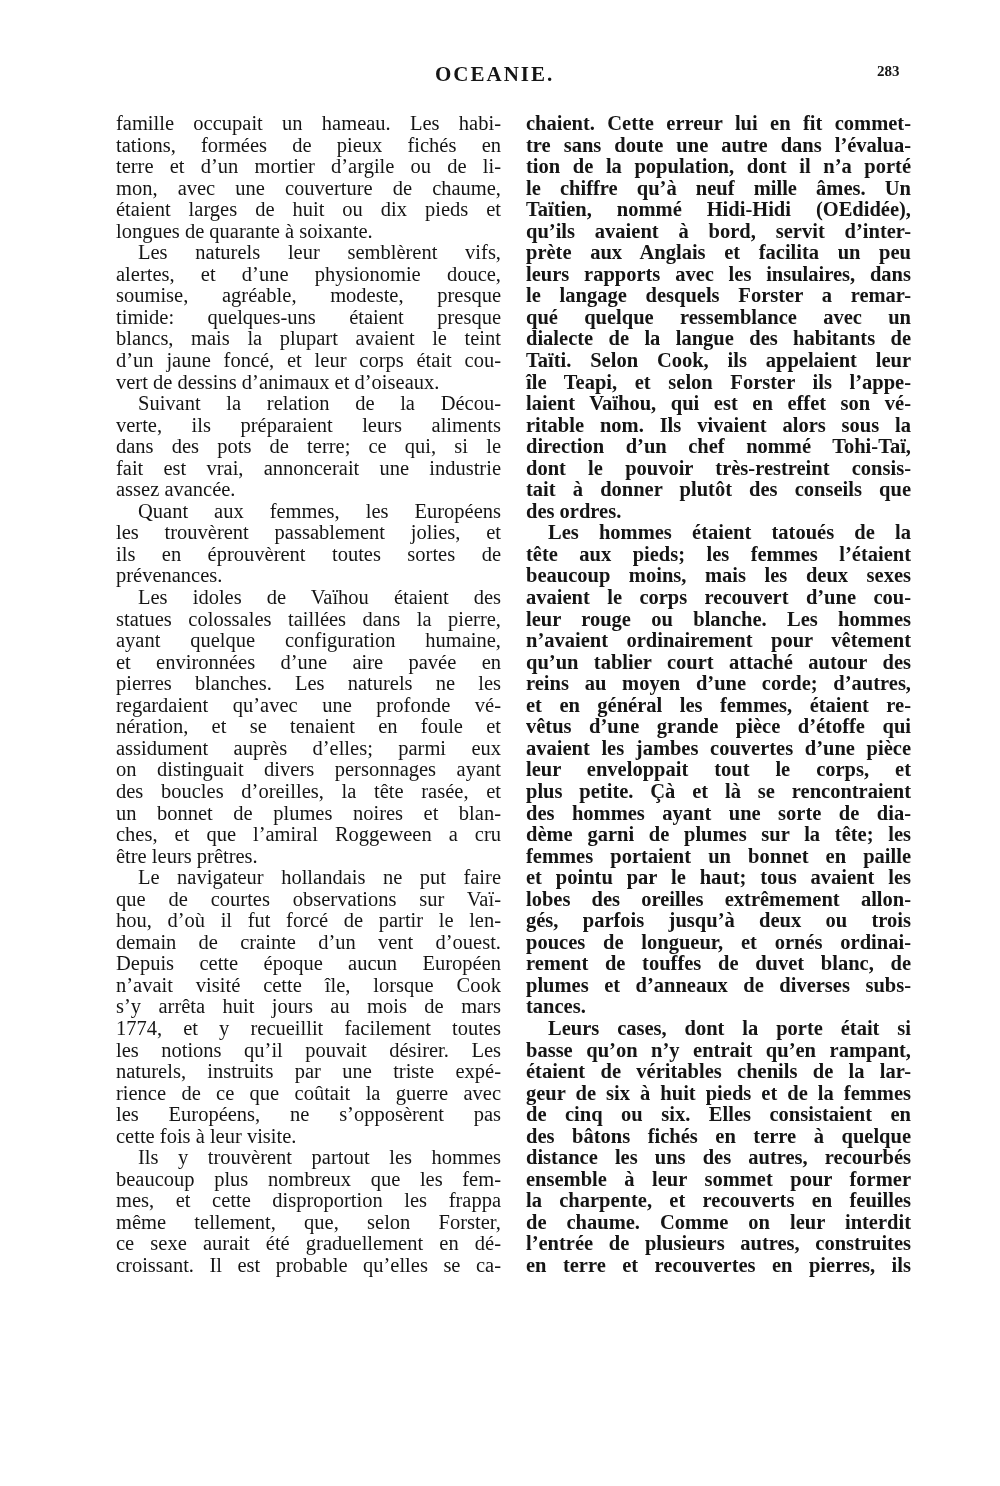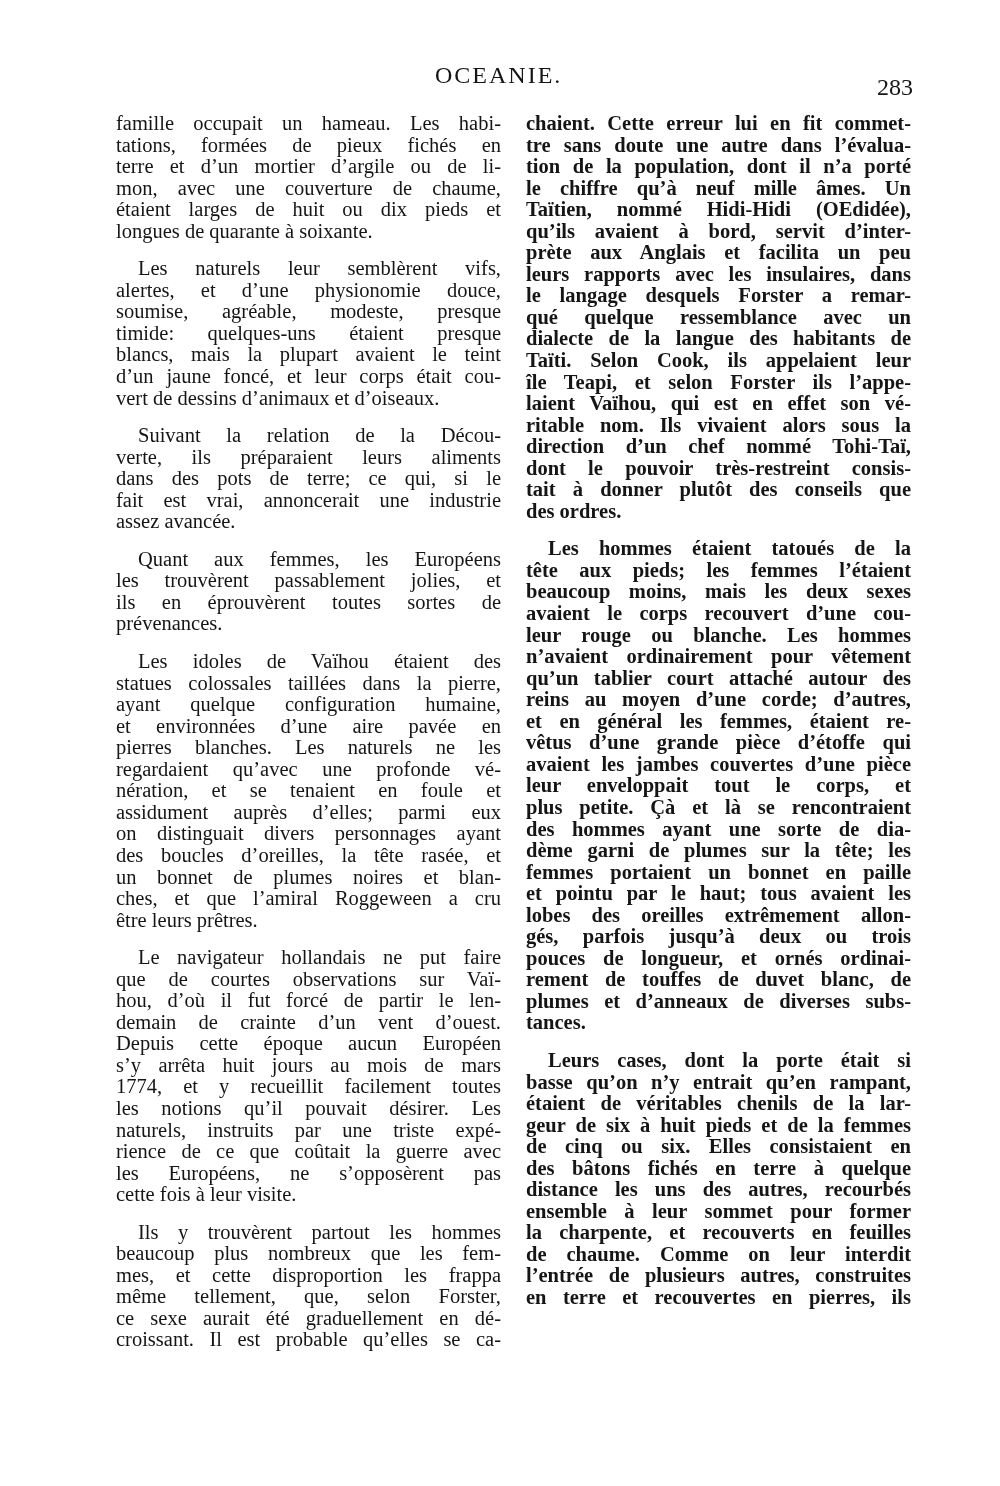--- a/index.html
+++ b/index.html
@@ -1,28 +1,28 @@
 <!DOCTYPE html>
 <html><head>
 <meta charset="utf-8">
 <style>
   html, body { margin: 0; padding: 0; background: #ffffff; }
   body { width: 1000px; height: 1486px; position: relative; overflow: hidden;
          font-family: "Liberation Serif", "DejaVu Serif", serif; color: #151515; }
   .header { position: absolute; top: 62px; left: 0; width: 1000px; height: 32px; }
-  .running-title { position: absolute; left: 435px; top: 0; font-size: 24px; font-weight: normal;
+  .running-title { position: absolute; left: 435px; top: 0; font-size: 21px; font-weight: bold;
                    letter-spacing: 2px; }
-  .page-number { position: absolute; left: 877px; top: 12px; font-size: 24px; font-weight: normal; }
+  .page-number { position: absolute; left: 877px; top: 1px; font-size: 15px; font-weight: bold; }
   .column { position: absolute; top: 113px; width: 385px; }
   .col-left { left: 116px; }
   .col-right { left: 526px; font-weight: bold; }
   .line { height: 21.55px; line-height: 21.55px; font-size: 20.5px; white-space: nowrap;
           text-align: justify; text-align-last: justify; overflow: visible; }
   .line.last { text-align-last: left; }
-  .line.indent { padding-left: 22px; margin-top: 16px; }
+  .line.indent { padding-left: 22px; }
 </style>
 </head>
 <body>
 
 <div class="header">
   <span class="running-title">OCEANIE.</span>
   <span class="page-number">283</span>
 </div>
 
 <div class="column col-left">
@@ -59,20 +59,21 @@
     <div class="line">on distinguait divers personnages ayant</div>
     <div class="line">des boucles d’oreilles, la tête rasée, et</div>
     <div class="line">un bonnet de plumes noires et blan-</div>
     <div class="line">ches, et que l’amiral Roggeween a cru</div>
     <div class="line last">être leurs prêtres.</div>
     <div class="line indent">Le navigateur hollandais ne put faire</div>
     <div class="line">que de courtes observations sur Vaï-</div>
     <div class="line">hou, d’où il fut forcé de partir le len-</div>
     <div class="line">demain de crainte d’un vent d’ouest.</div>
     <div class="line">Depuis cette époque aucun Européen</div>
+    <div class="line">n’avait visité cette île, lorsque Cook</div>
     <div class="line">s’y arrêta huit jours au mois de mars</div>
     <div class="line">1774, et y recueillit facilement toutes</div>
     <div class="line">les notions qu’il pouvait désirer. Les</div>
     <div class="line">naturels, instruits par une triste expé-</div>
     <div class="line">rience de ce que coûtait la guerre avec</div>
     <div class="line">les Européens, ne s’opposèrent pas</div>
     <div class="line last">cette fois à leur visite.</div>
     <div class="line indent">Ils y trouvèrent partout les hommes</div>
     <div class="line">beaucoup plus nombreux que les fem-</div>
     <div class="line">mes, et cette disproportion les frappa</div>

